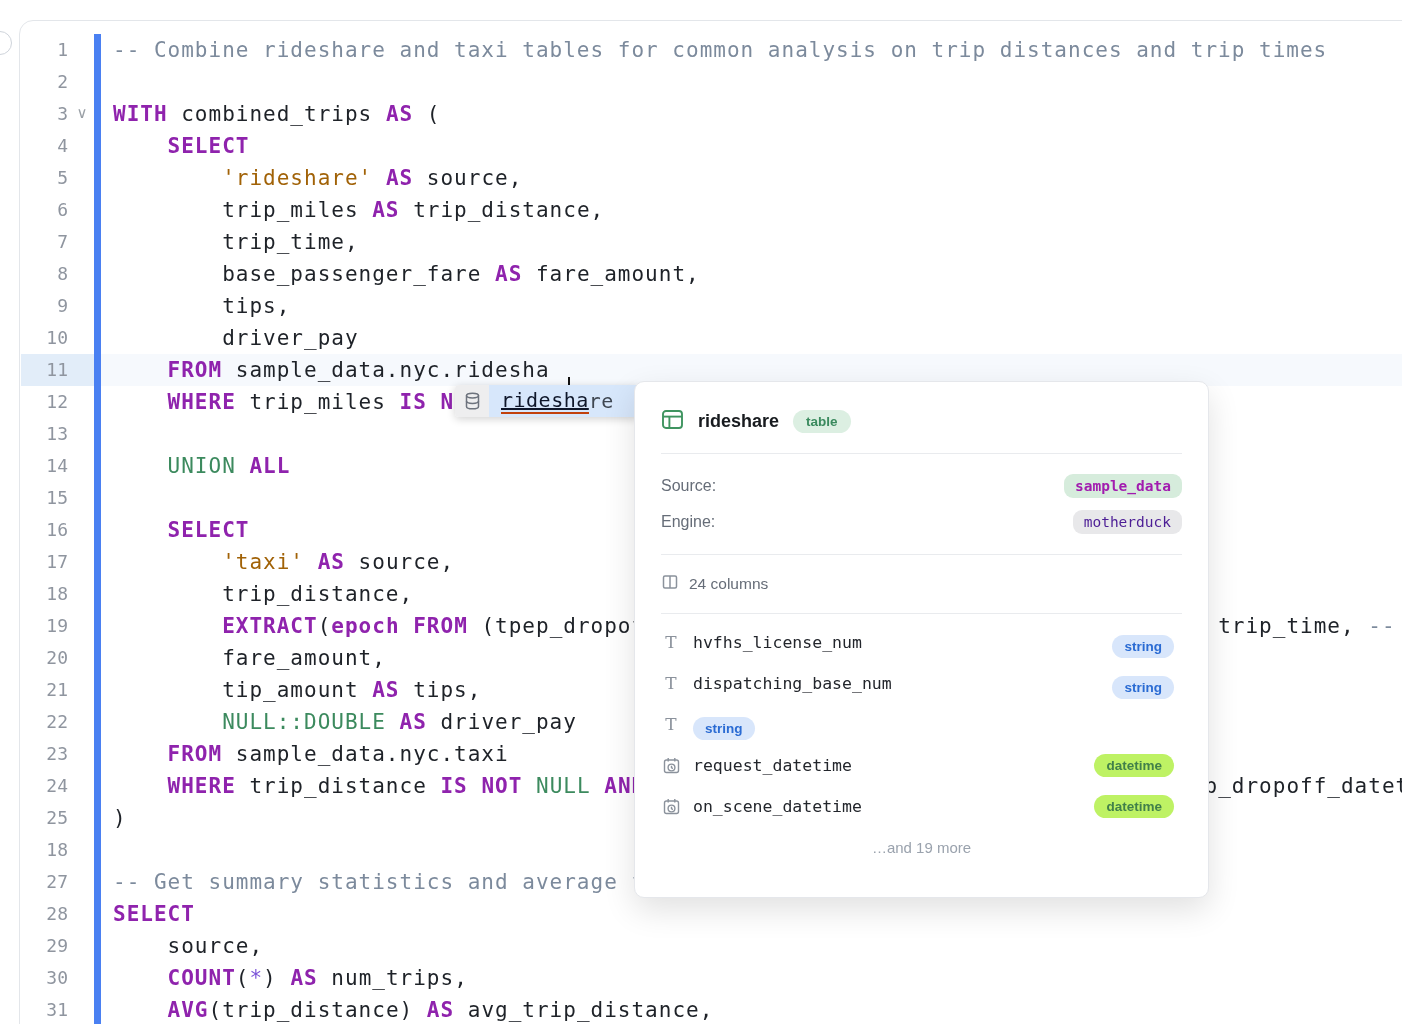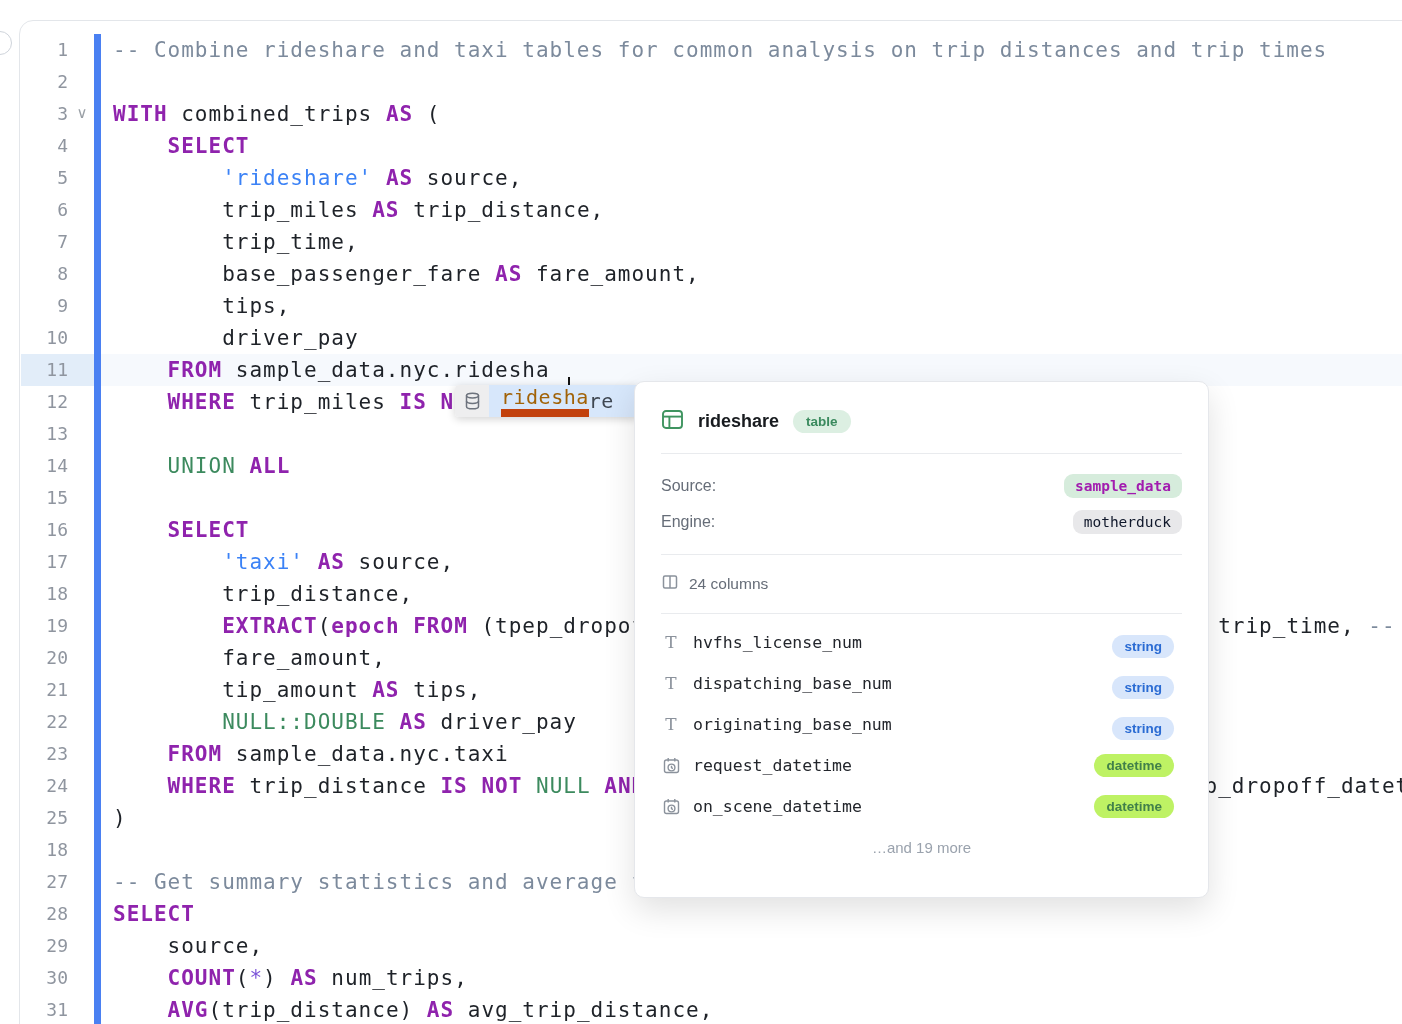--- a/index.html
+++ b/index.html
@@ -28,49 +28,49 @@
   .fold-chevron{position:absolute;left:52px;top:77px;width:20px;height:32px;line-height:30px;
                 color:#9aa0a6;font-size:15px;text-align:center;z-index:2;cursor:pointer;}
 
   
   .code{position:absolute;left:93px;top:13px;right:0;z-index:2;}
   .code-row{height:32px;line-height:32px;white-space:pre;
             font-family:"DejaVu Sans Mono",monospace;font-size:21px;letter-spacing:1px;color:#1e2228;}
   .c-def{color:#1e2228;}
   .c-kw{color:#8f23ad;font-weight:700;}
   .c-grn{color:#3c8a5e;}
-  .c-str{color:#3b82f6;}
+  .c-str{color:#a16207;}
   .c-com{color:#7c8a9c;}
   .c-op{color:#7a52d8;}
 
   .cursor{position:absolute;left:548px;top:356px;width:2px;height:25px;background:#111;z-index:3;}
 
   
   .autocomplete{position:absolute;left:455px;top:385px;height:32px;display:flex;align-items:stretch;
                 border-radius:4px;overflow:hidden;box-shadow:0 2px 8px rgba(0,0,0,.18);z-index:4;}
   .ac-icon{width:34px;background:#eeeeef;display:flex;align-items:center;justify-content:center;}
   .ac-label{background:#d7e7fb;display:flex;align-items:center;padding:0 26px 0 12px;
             font-family:"DejaVu Sans Mono",monospace;font-size:20px;letter-spacing:.5px;}
-  .ac-match{color:#a16207;border-bottom:8px solid #c2410c;}
+  .ac-match{color:#0f172a;border-bottom:2px solid #c2410c;text-decoration:underline;}
   .ac-rest{color:#3f4752;}
 
   
   .popup{position:absolute;left:634px;top:381px;width:575px;height:517px;background:#fff;
          border:1px solid #e5e7eb;border-radius:10px;box-shadow:0 12px 32px rgba(0,0,0,.12);
          z-index:5;box-sizing:border-box;padding:24px 26px 0 26px;}
   .pp-header{display:flex;align-items:center;gap:14px;height:30px;}
   .pp-title{font-size:18px;font-weight:700;color:#181b1f;}
   .pp-type-badge{background:#dcefe2;color:#3a8a5e;font-weight:700;font-size:13.5px;
                  padding:4px 13px;border-radius:999px;}
   .pp-divider{height:1px;background:#e9ebee;margin:17px 0;}
   .pp-row{display:flex;align-items:center;justify-content:space-between;height:30px;margin:6px 0;}
   .pp-label{color:#666d78;font-size:16px;}
   .pill{font-family:"DejaVu Sans Mono",monospace;font-size:14.5px;padding:4px 11px;border-radius:9px;}
   .pill-green{background:#d6ecdc;color:#a21caf;font-weight:700;}
-  .pill-gray{background:#e8e8ea;color:#0f172a;}
+  .pill-gray{background:#e8e8ea;color:#4c1d95;}
   .pp-cols-line{display:flex;align-items:center;gap:10px;color:#666d78;font-size:15.5px;height:24px;}
   .pp-col-row{display:flex;align-items:center;height:41px;}
   .pp-col-icon{width:20px;display:flex;justify-content:center;margin-right:12px;}
   .t-icon{font-family:"DejaVu Serif",serif;font-size:17px;color:#8b929c;line-height:1;}
   .pp-col-name{font-family:"DejaVu Sans Mono",monospace;font-size:16.5px;color:#23262c;flex:1;}
   .type-badge{font-size:13.5px;font-weight:700;padding:4px 12px;border-radius:999px;margin-right:8px;}
   .tb-string{background:#d8e6fb;color:#2a6bd3;margin-top:8px;}
   .tb-datetime{background:#bef264;color:#41804a;}
   .pp-more{text-align:center;color:#9aa2ad;font-size:15px;margin-top:12px;}
 </style>
@@ -219,21 +219,20 @@
           <span class="pp-col-icon">
             <span class="t-icon">T</span>
           </span>
           <span class="pp-col-name">dispatching_base_num</span>
           <span class="type-badge tb-string">string</span>
         </div>
         <div class="pp-col-row">
           <span class="pp-col-icon">
             <span class="t-icon">T</span>
           </span>
-          <span class="pp-col-name">originating_base_num</span>
           <span class="type-badge tb-string">string</span>
         </div>
         <div class="pp-col-row">
           <span class="pp-col-icon">
             <svg width="19" height="19" viewBox="0 0 19 19" fill="none" stroke="#8b929c" stroke-width="1.4">
               <rect x="2.5" y="4" width="14" height="12.5" rx="2"></rect>
               <line x1="6.2" y1="2" x2="6.2" y2="5.5"></line>
               <line x1="12.8" y1="2" x2="12.8" y2="5.5"></line>
               <circle cx="9.5" cy="11.5" r="3.4"></circle>
               <path d="M9.5 9.8v1.9l1.4 .9"></path>

